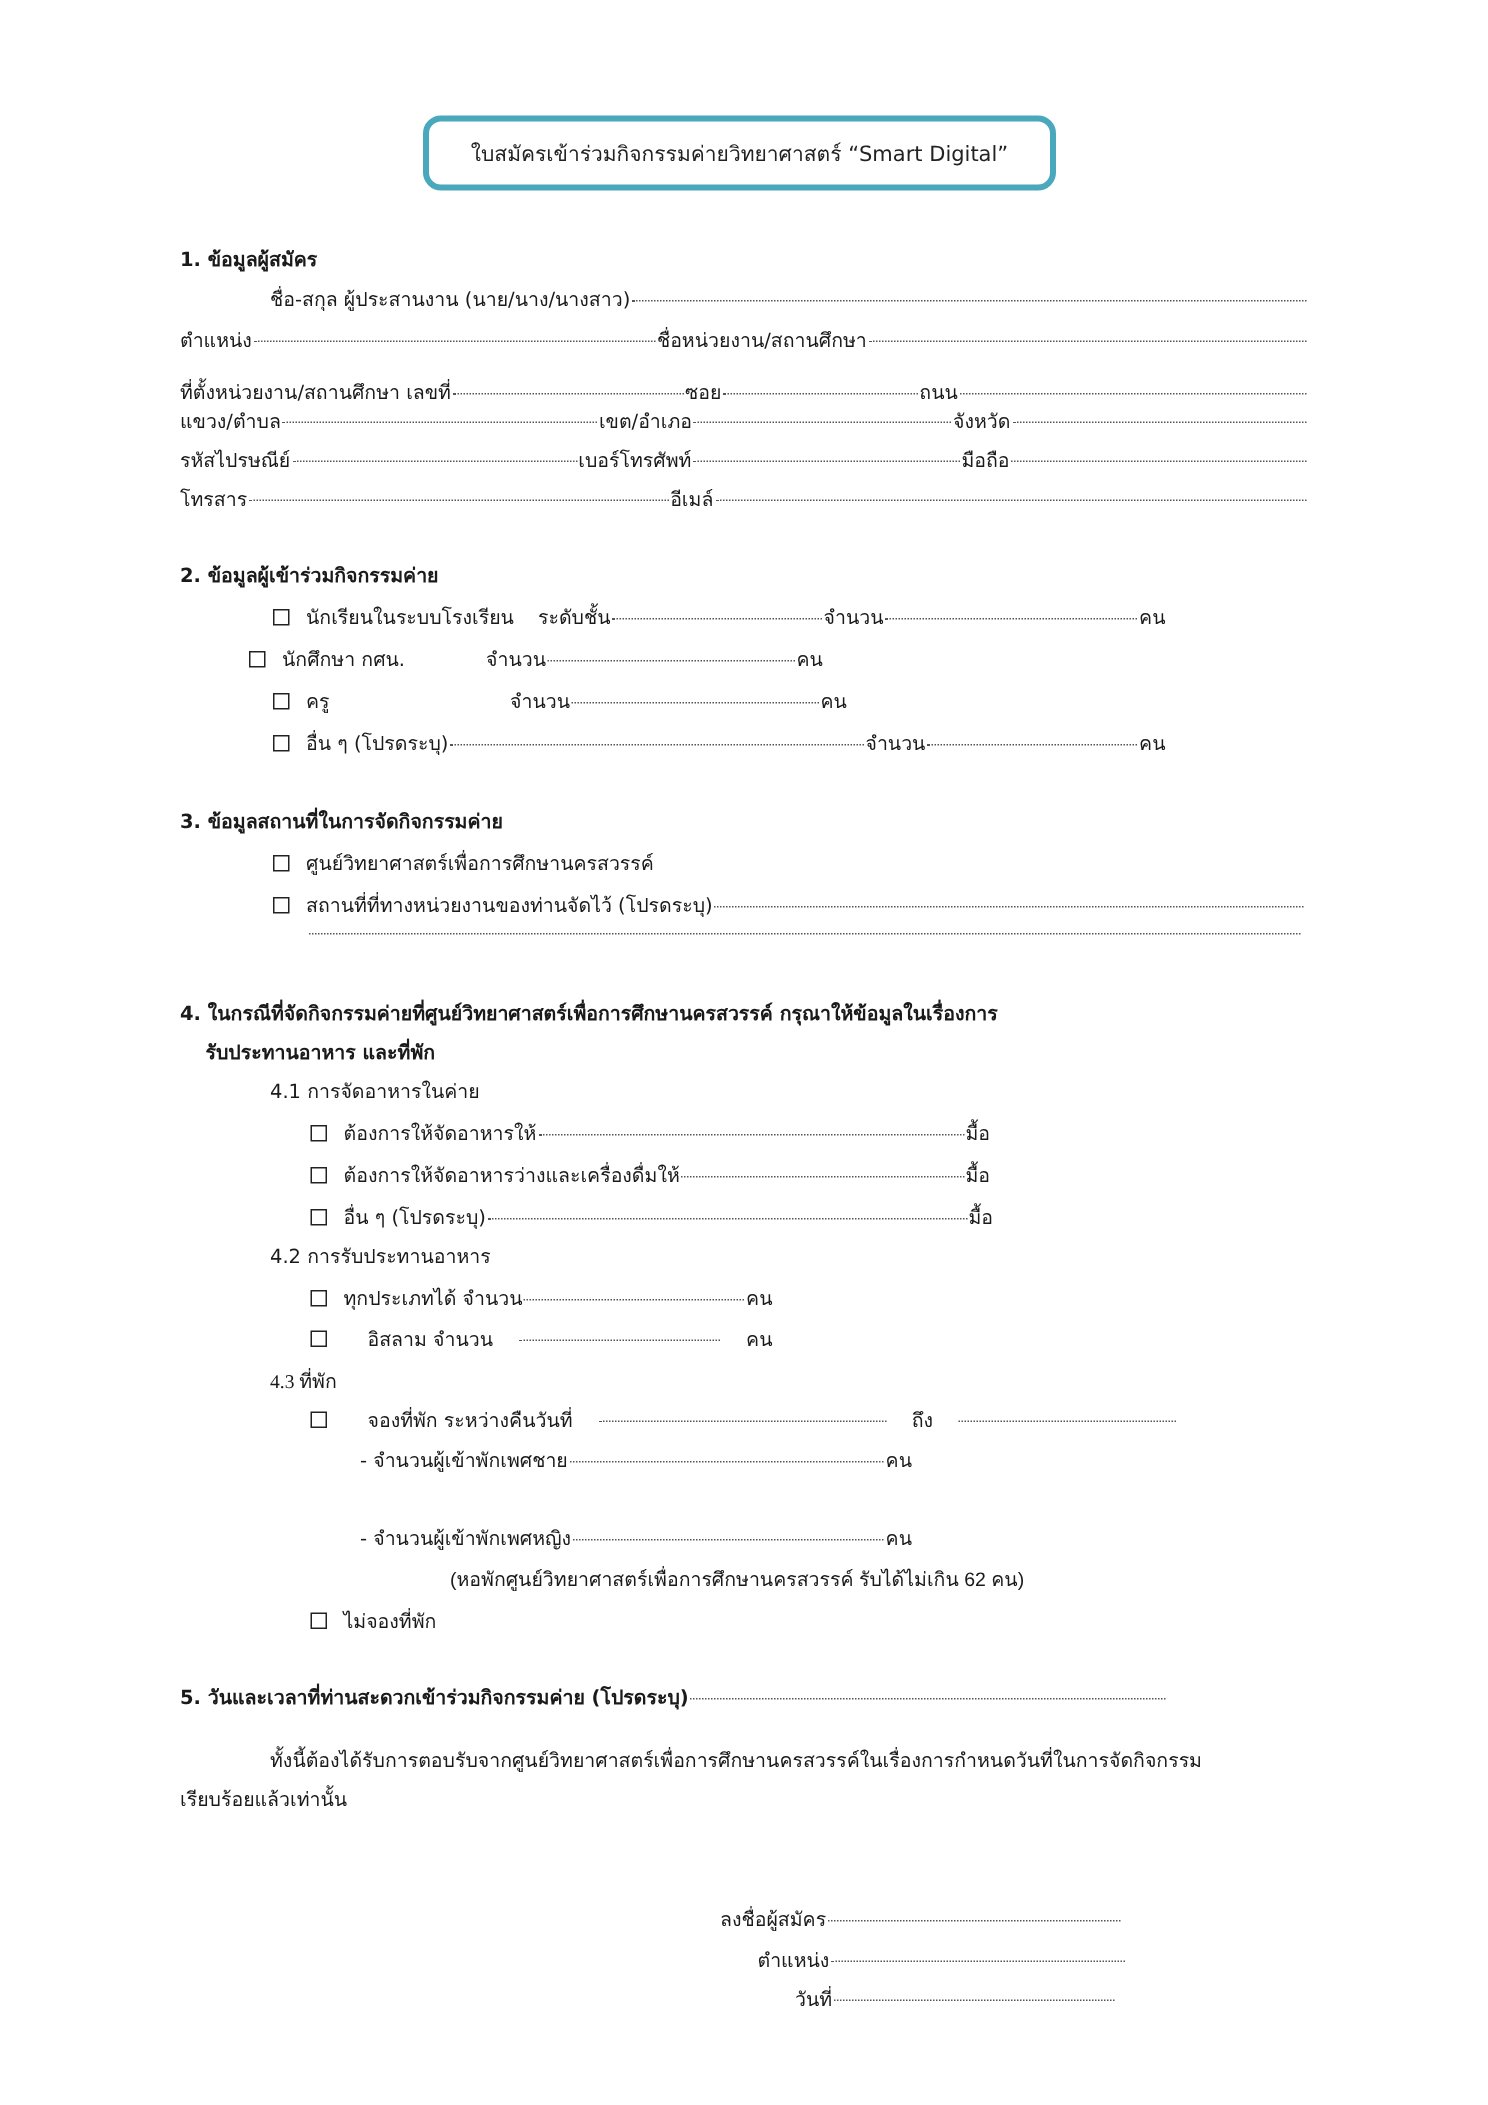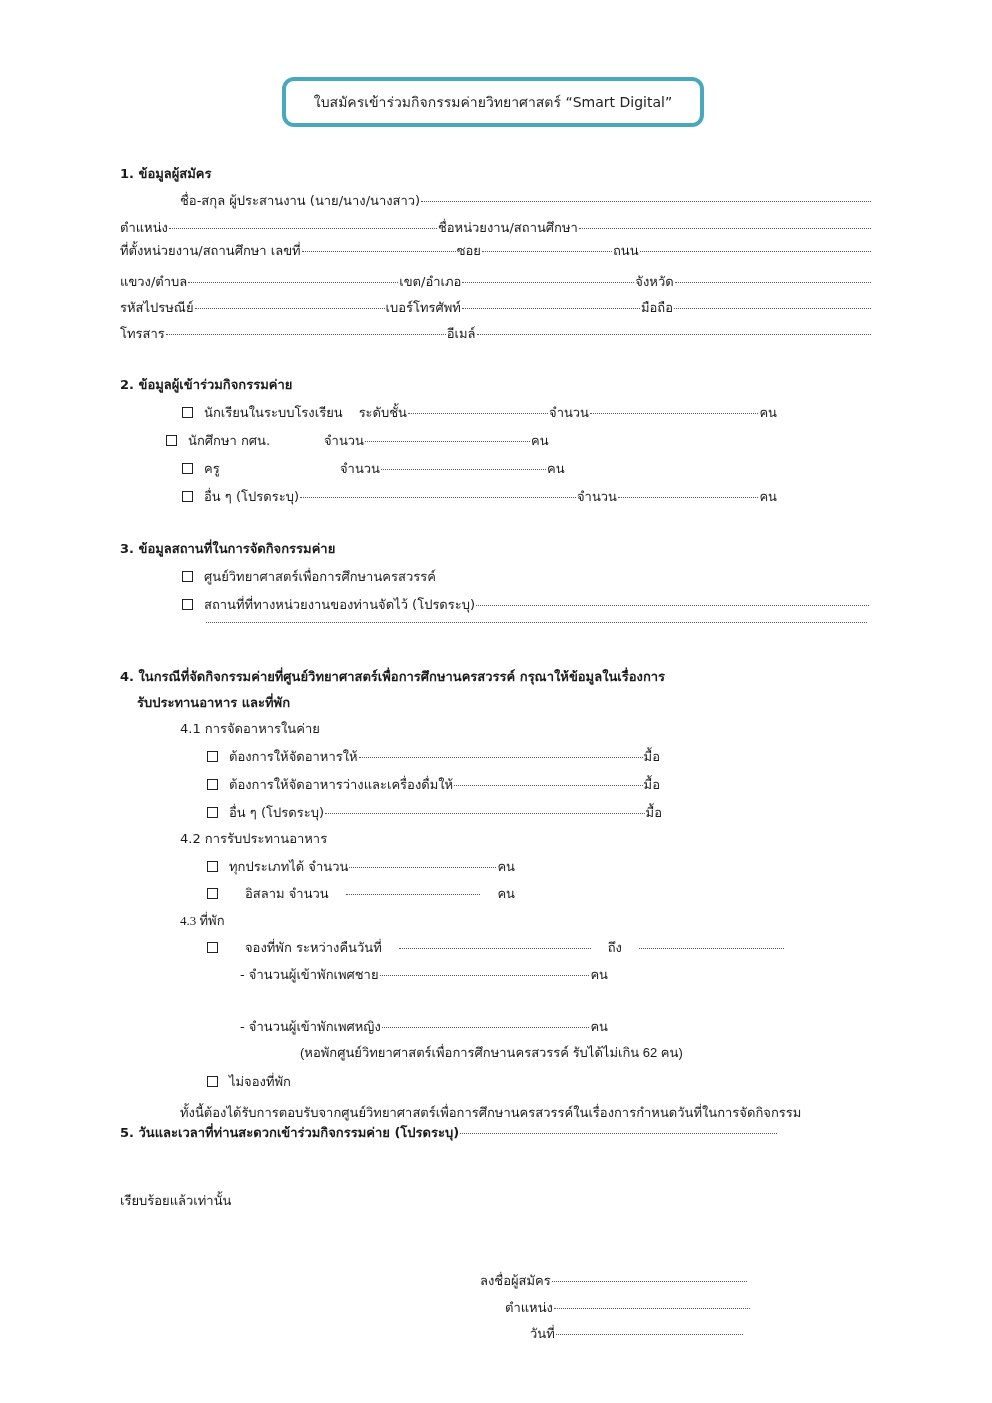--- a/index.html
+++ b/index.html
@@ -46,21 +46,21 @@
   <div class="line" style="left:180px; top:172px; width:692px;">
     <span>ชื่อ-สกุล ผู้ประสานงาน (นาย/นาง/นางสาว)</span>
       <span class="dots"></span>
   </div>
   <div class="line" style="left:120px; top:199px; width:752px;">
     <span>ตำแหน่ง</span>
       <span class="dots fixed" style="width:268px;"></span>
     <span>ชื่อหน่วยงาน/สถานศึกษา</span>
       <span class="dots"></span>
   </div>
-  <div class="line" style="left:120px; top:222px; width:752px;">
+  <div class="line" style="left:120px; top:234px; width:752px;">
     <span>ที่ตั้งหน่วยงาน/สถานศึกษา เลขที่</span>
       <span class="dots fixed" style="width:154px;"></span>
     <span>ซอย</span>
       <span class="dots fixed" style="width:130px;"></span>
     <span>ถนน</span>
       <span class="dots"></span>
   </div>
   <div class="line" style="left:120px; top:279px; width:752px;">
     <span>รหัสไปรษณีย์</span>
       <span class="dots fixed" style="width:190px;"></span>
@@ -204,21 +204,21 @@
   <div class="line" style="left:207px; top:1053px;">
     <span class="chk"></span>
     <span>ไม่จองที่พัก</span>
   </div>
 
   <div class="line" style="left:120px; top:1104px; width:658px;">
     <span class="bold">5. วันและเวลาที่ท่านสะดวกเข้าร่วมกิจกรรมค่าย (โปรดระบุ)</span>
       <span class="dots"></span>
   </div>
 
-  <div class="line" style="left:180px; top:1084px;">
+  <div class="line" style="left:180px; top:1146px;">
     <span>ทั้งนี้ต้องได้รับการตอบรับจากศูนย์วิทยาศาสตร์เพื่อการศึกษานครสวรรค์ในเรื่องการกำหนดวันที่ในการจัดกิจกรรม</span>
   </div>
   <div class="line" style="left:120px; top:1172px;">
     <span>เรียบร้อยแล้วเท่านั้น</span>
   </div>
 
   <div class="line" style="left:480px; top:1252px; width:268px;">
     <span>ลงชื่อผู้สมัคร</span>
       <span class="dots"></span>
   </div>

